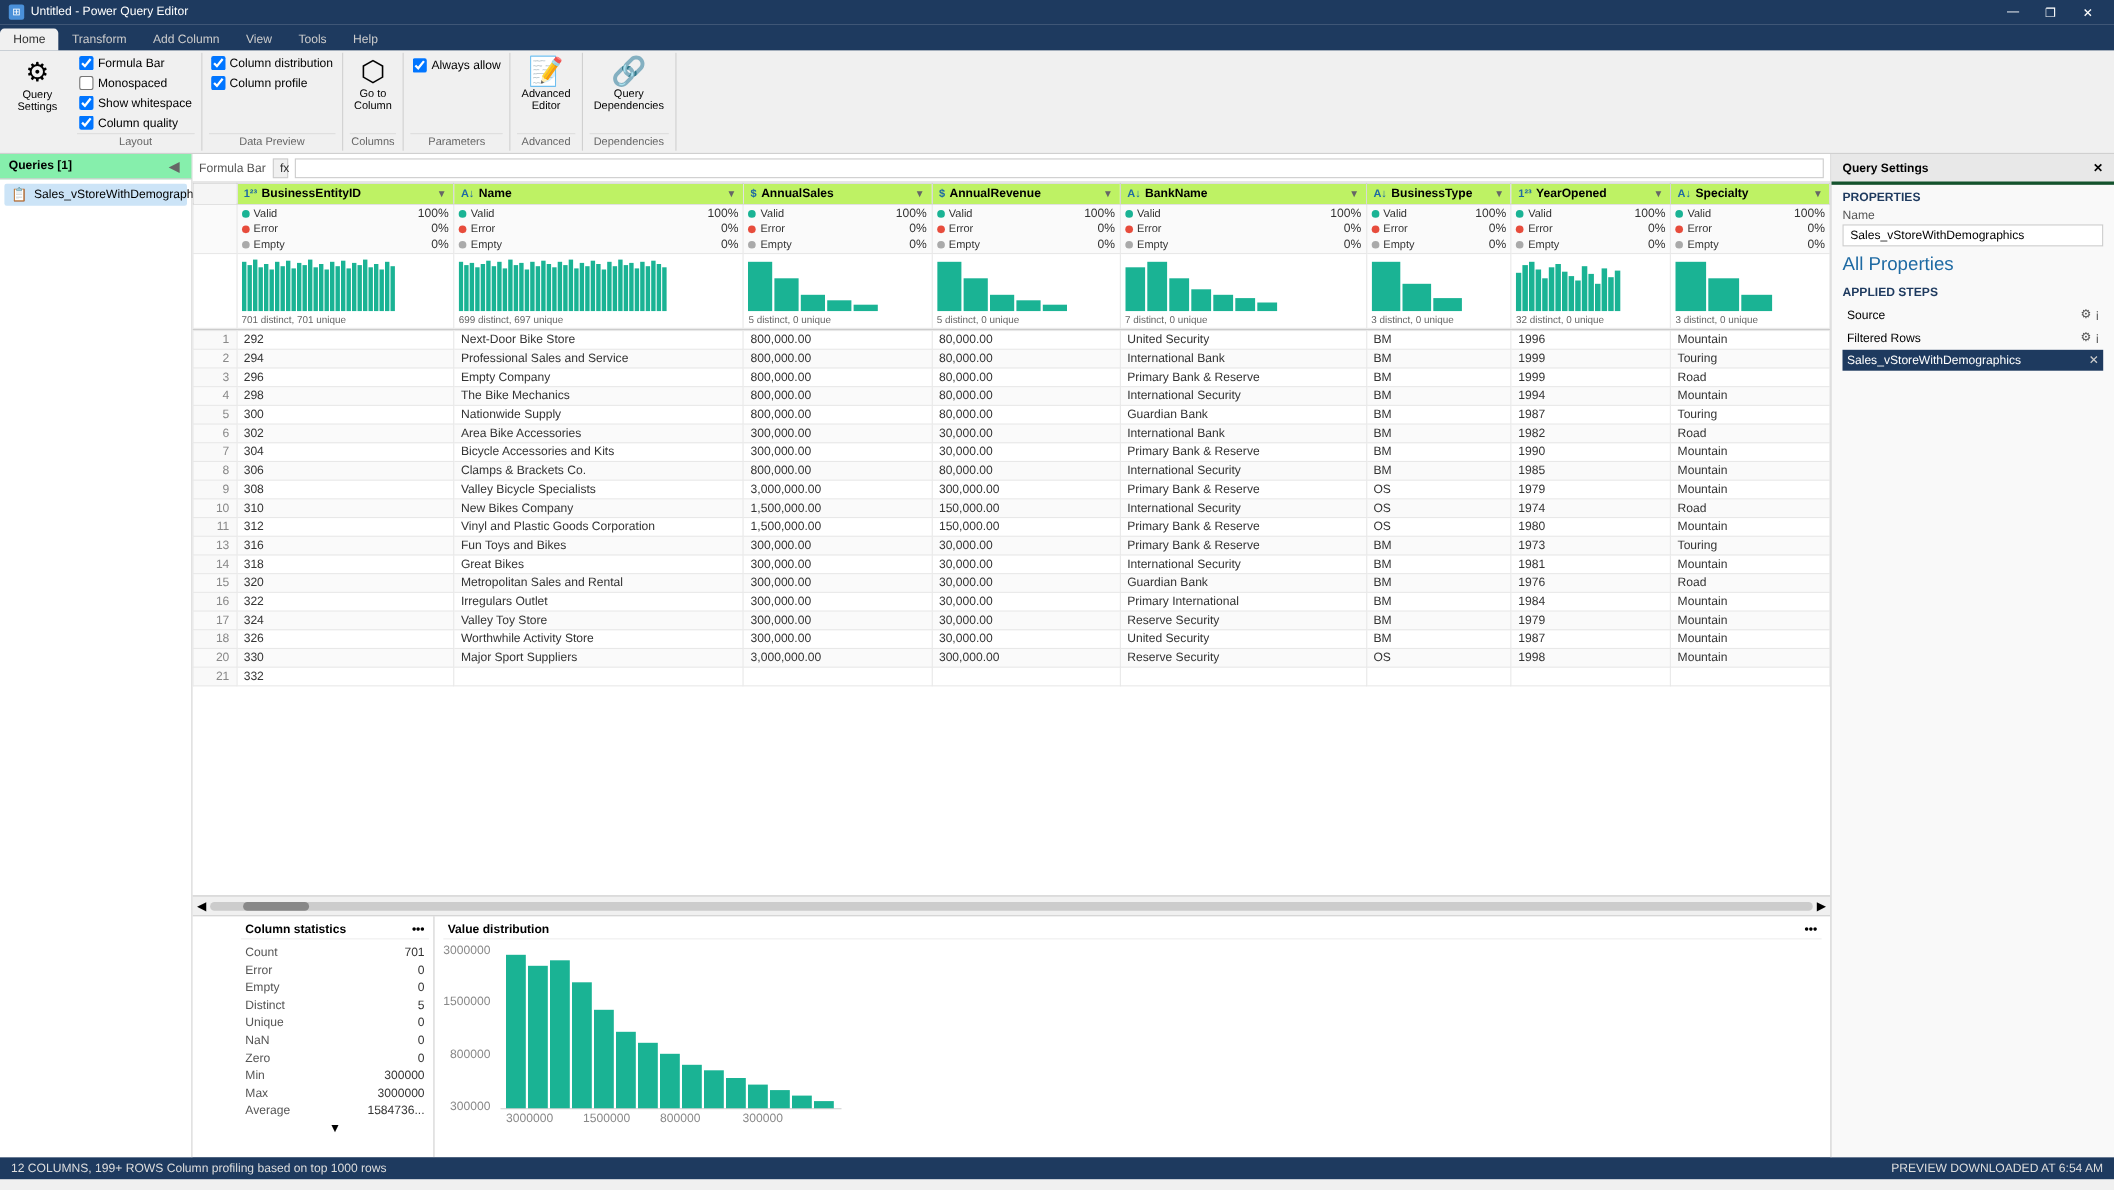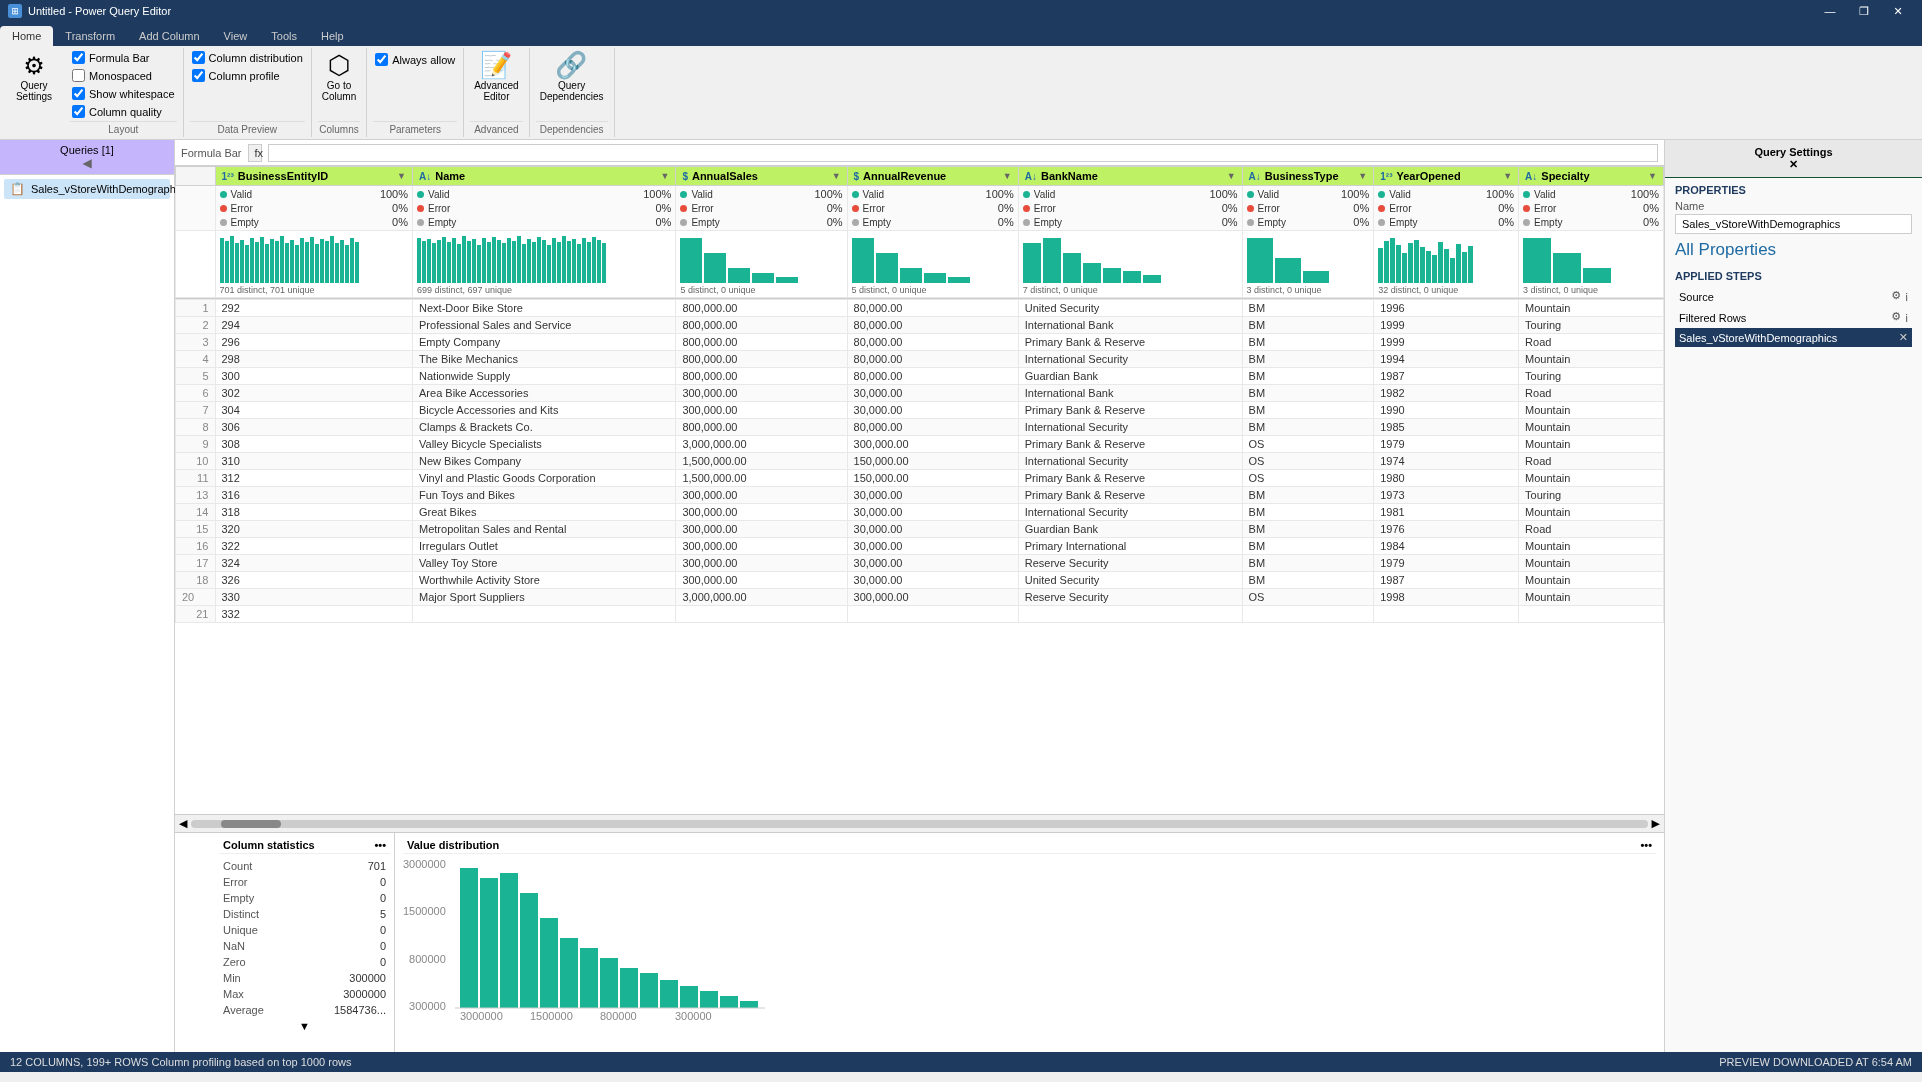--- a/index.html
+++ b/index.html
@@ -112,24 +112,23 @@
       background: white;
       border-right: 1px solid #d0d0d0;
       display: flex;
       flex-direction: column;
     }
     .queries-header {
       display: flex;
       align-items: center;
       justify-content: space-between;
       padding: 4px 8px;
-      background: #c4b5fd;
+      background: #86efac;
       border-bottom: 1px solid #d0d0d0;
-      font-weight: 400;
-      flex-direction: column;
+      font-weight: 700;
     }
     .query-item {
       display: flex;
       align-items: center;
       gap: 6px;
       padding: 3px 6px;
       cursor: pointer;
       border-radius: 2px;
       background: #cce4f7;
     }
@@ -237,23 +236,22 @@
       border-left: 1px solid #d0d0d0;
       display: flex;
       flex-direction: column;
     }
     .right-panel-header {
       display: flex;
       align-items: center;
       justify-content: space-between;
       padding: 6px 10px;
       background: #e8e8e8;
-      border-bottom: 1px solid #14532d;
+      border-bottom: 3px solid #14532d;
       font-weight: 600;
-      flex-direction: column;
     }
     .right-section { padding: 6px 10px; }
     .right-section-title {
       font-weight: 700;
       font-size: 11px;
       margin-bottom: 4px;
       color: #1e3a5f;
     }
     .right-label { color: #555; margin-bottom: 2px; }
     .right-link { color: #1e6aa3; cursor: pointer; font-size: 17px; }
@@ -914,21 +912,21 @@
               <td>326</td>
               <td>Worthwhile Activity Store</td>
               <td>300,000.00</td>
               <td>30,000.00</td>
               <td>United Security</td>
               <td>BM</td>
               <td>1987</td>
               <td>Mountain</td>
             </tr>
             <tr>
-              <td class="row-num" style="text-align: left; color: rgb(136, 136, 136);">20</td>
+              <td class="row-num" style="text-align: right; color: rgb(136, 136, 136);">20</td>
               <td>330</td>
               <td>Major Sport Suppliers</td>
               <td>3,000,000.00</td>
               <td>300,000.00</td>
               <td>Reserve Security</td>
               <td>OS</td>
               <td>1998</td>
               <td>Mountain</td>
             </tr>
             <tr>

